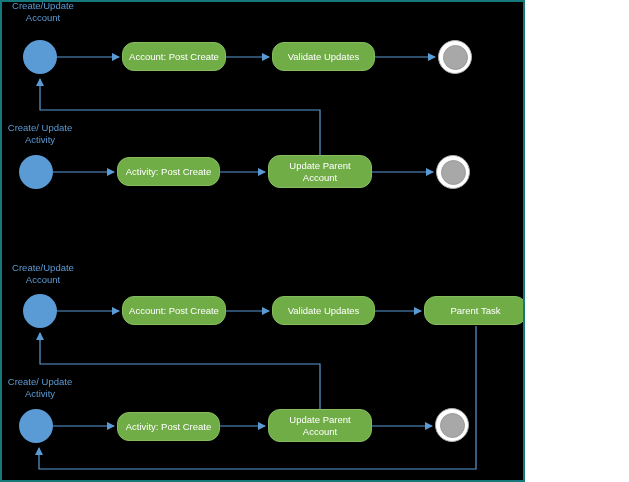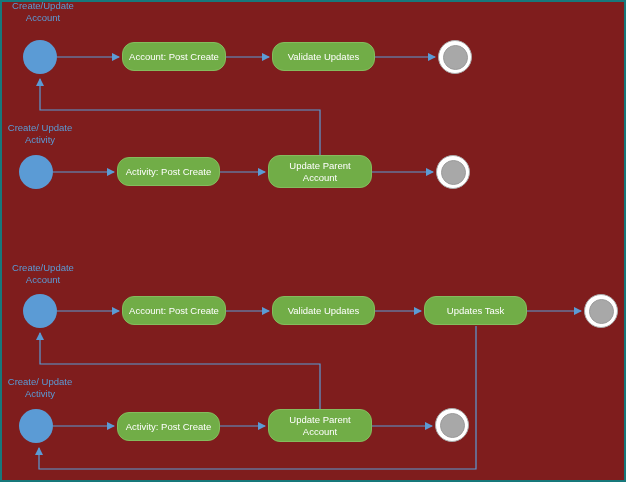--- a/index.html
+++ b/index.html
@@ -1,19 +1,19 @@
 <!DOCTYPE html>
 <html><head>
 <meta charset="utf-8">
 <style>
   html,body{margin:0;padding:0;background:#fff;}
   .canvas{
     position:relative;
-    width:626px;height:482px;
-    background:#7f1d1d;
+    width:525px;height:482px;
+    background:#000000;
     font-family:"Liberation Sans", sans-serif;
     overflow:hidden;
   }
   .frame{
     position:absolute;inset:0;
     border:2px solid #17787b;
     pointer-events:none;
   }
   .connector-layer{position:absolute;left:0;top:0;width:629px;height:482px;}
   .trigger-label{
@@ -118,21 +118,21 @@
   <div class="end-state" style="left:436px;top:155px;">
     <div class="end-state-core"></div>
   </div>
 
   <div class="trigger-label" style="left:0;top:262px;">Create/Update
 Account</div>
   <div class="start-state" style="left:23px;top:294px;"></div>
 
   <div class="task-node" style="left:122px;top:296px;width:104px;height:29px;">Account: Post Create</div>
   <div class="task-node" style="left:272px;top:296px;width:103px;height:29px;">Validate Updates</div>
-  <div class="task-node" style="left:424px;top:296px;width:103px;height:29px;">Updates Task</div>
+  <div class="task-node" style="left:424px;top:296px;width:103px;height:29px;">Parent Task</div>
   <div class="end-state" style="left:584px;top:294px;">
     <div class="end-state-core"></div>
   </div>
 
   <div class="trigger-label" style="left:-3px;top:376px;">Create/ Update
 Activity</div>
   <div class="start-state" style="left:19px;top:409px;"></div>
 
   <div class="task-node" style="left:117px;top:412px;width:103px;height:29px;">Activity: Post Create</div>
   <div class="task-node" style="left:268px;top:409px;width:104px;height:33px;">Update Parent

